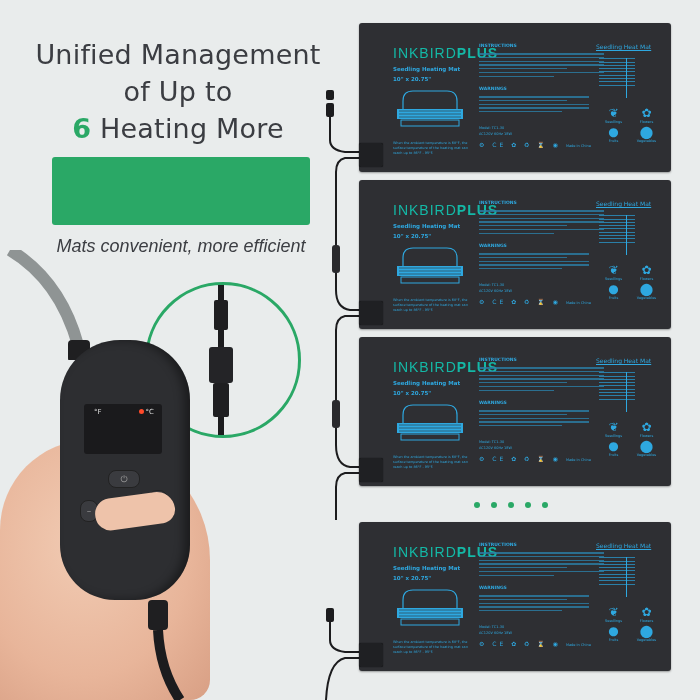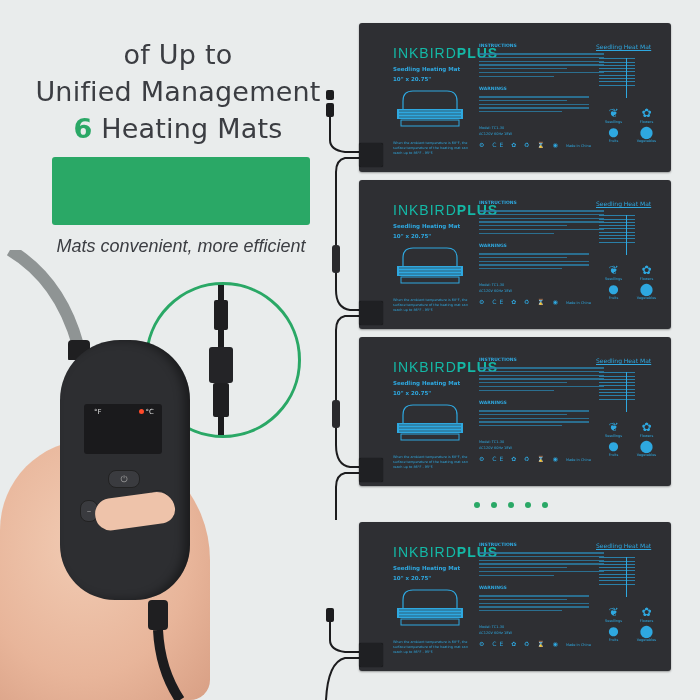--- a/index.html
+++ b/index.html
@@ -49,23 +49,23 @@
   .btn.power { left:48px; top:130px; width:30px; height:16px; border-radius:8px; }
   .btn.plus { left:88px; top:150px; width:18px; height:32px; border-radius:9px; }
   .btn.minus { left:20px; top:160px; width:16px; height:20px; border-radius:8px; }
   .hand { position:absolute; left:0; top:440px; width:210px; height:260px; background:radial-gradient(ellipse at 40% 40%, #f1cbb3 0%, #e8b59a 60%, #d89f84 100%); border-radius:90px 120px 20px 0; }
   .thumb { position:absolute; left:95px; top:495px; width:80px; height:32px; background:#eec3aa; border-radius:20px 24px 18px 20px; transform:rotate(-8deg); }
 </style>
 </head>
 <body>
 
 <div class="headline">
+  <div>Unified Management</div>
   <div>of Up to</div>
-  <div>Unified Management</div>
-  <div><span class="accent">6</span><span> Heating Mats</span></div>
+  <div><span class="accent">6</span><span> Heating More</span></div>
 </div>
 
 <div class="banner">
 </div>
 
 <div class="subline">Mats convenient, more efficient</div>
 
 <svg class="cable" style="left:300px;top:0;" width="80" height="700">
   <g fill="none" stroke="#1c1c1e" stroke-width="2">
     <path d="M30 115 V140 Q30 150 45 152 H62"></path>

